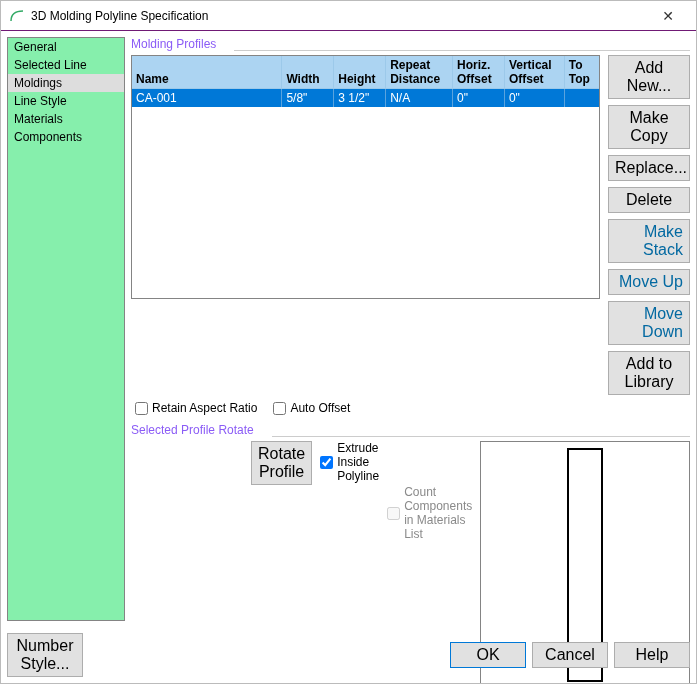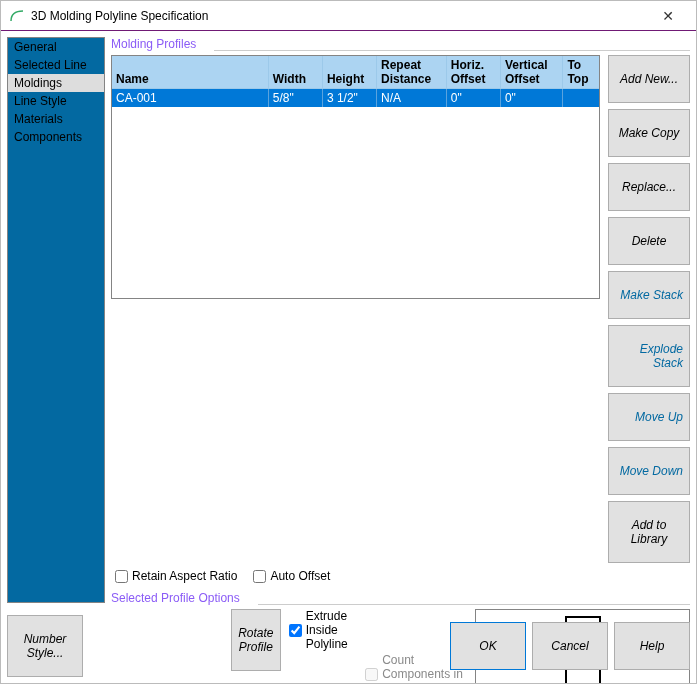--- a/index.html
+++ b/index.html
@@ -44,23 +44,23 @@
     height: calc(100% - 30px);
   }
   .main-area {
     display: flex;
     flex: 1;
     padding: 6px;
     gap: 6px;
     min-height: 0;
   }
   .sidebar {
-    width: 98px;
+    width: 118px;
     border: 1px solid #848484;
-    background: #0369a1;
+    background: #86efac;
     display: flex;
     flex-direction: column;
   }
   .sidebar-items { flex: 1; }
   .nav-item {
     padding: 1px 6px;
     line-height: 16px;
     cursor: pointer;
   }
   .nav-item.selected {
@@ -129,27 +129,26 @@
   td:last-child { border-right: none; }
 
   .side-buttons {
     display: flex;
     flex-direction: column;
     gap: 6px;
     width: 82px;
   }
   button {
     font-family: inherit;
-    font-size: 12px;
-    padding: 16px 6px;
+    font-size: 16px;
+    padding: 3px 6px;
     background: #e1e1e1;
     border: 1px solid #adadad;
     cursor: pointer;
     min-height: 23px;
-    font-style: italic;
   }
   button:disabled {
     color: #0369a1;
     cursor: default;
     text-align: right;
   }
   button.default {
     border: 1.5px solid #0078d7;
   }
 
@@ -283,40 +282,39 @@
             </tbody>
           </table>
         </div>
 
         <div class="side-buttons">
           <button>Add New...</button>
           <button>Make Copy</button>
           <button>Replace...</button>
           <button>Delete</button>
           <button disabled="">Make Stack</button>
-          <button disabled="">Explode Stack</button>
           <button disabled="">Move Up</button>
           <button disabled="">Move Down</button>
           <button>Add to Library</button>
         </div>
       </div>
 
       <div class="checkbox-row">
         <label class="checkbox">
           <input type="checkbox" style="">
           <span>Retain Aspect Ratio</span>
         </label>
         <label class="checkbox">
           <input type="checkbox" style="">
           <span>Auto Offset</span>
         </label>
       </div>
 
       <div class="group-title-row">
-        <span>Selected Profile Options</span>
+        <span>Selected Profile Rotate</span>
         <div class="line"></div>
       </div>
 
       <div class="options-area">
         <div class="options-left">
           <button>Rotate Profile</button>
           <label class="checkbox">
             <input type="checkbox" checked="" style="">
             <span>Extrude Inside Polyline</span>
           </label>

